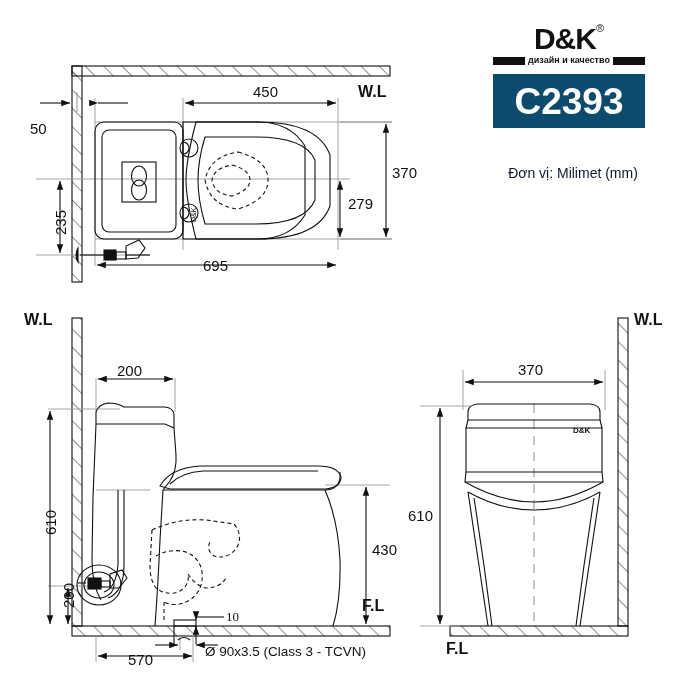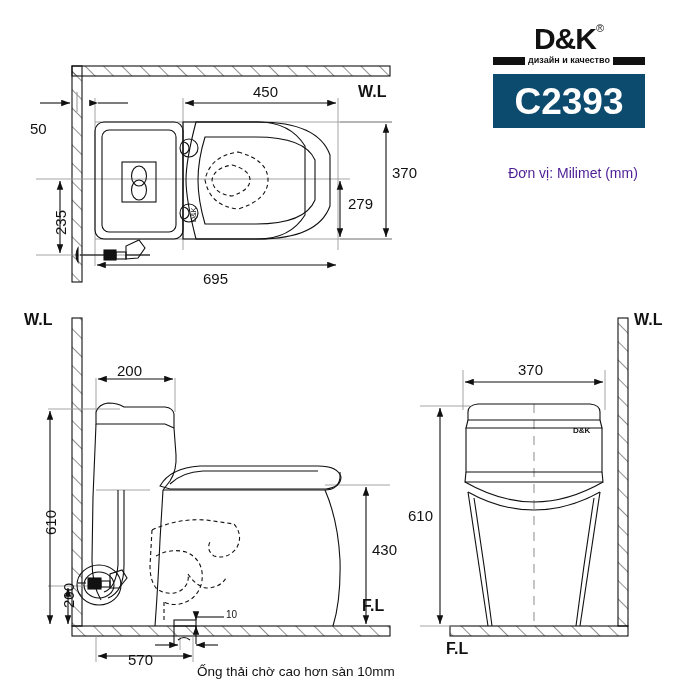--- a/index.html
+++ b/index.html
@@ -42,31 +42,31 @@
     position:absolute;left:493px;top:74px;width:152px;height:54px;
     display:flex;align-items:center;justify-content:center;
   }
   .model-text{
     color:#ffffff;font-weight:bold;font-size:37px;letter-spacing:0px;
     font-family:"Liberation Sans","DejaVu Sans",sans-serif;
     line-height:1;
   }
   .unit-note{
     position:absolute;left:493px;top:165px;width:160px;
-    text-align:center;font-size:14px;color:#4c1d95;white-space:nowrap;
+    text-align:center;font-size:14px;color:#0f172a;white-space:nowrap;
   }
 
   
   .lbl{
     position:absolute;font-size:15px;color:#111;white-space:nowrap;
     line-height:1;
   }
   .lbl.dim{font-size:15px;}
   .lbl.big{font-weight:bold;font-size:16px;}
-  .lbl.small{font-size:10px;}
+  .lbl.small{font-size:13px;font-family:Liberation Serif, serif;}
   .lbl.tiny{font-size:7px;}
   .lbl.rot{transform:rotate(-90deg);transform-origin:left top;}
   .lbl.note{font-size:13.5px;}
 </style>
 </head>
 <body>
 
 <div id="root">
 
   <svg class="layer" viewBox="0 0 700 700">
@@ -326,36 +326,36 @@
   </div>
 
   <div class="model-badge" style="background: #0c4a6e;">
     <span class="model-text" style="color: rgb(255, 255, 255);">C2393</span>
   </div>
 
   <div class="unit-note">Đơn vị: Milimet  (mm)</div>
 
   <div class="lbl dim" style="left:30px;top:93px;margin-top:28px;">50</div>
   <div class="lbl dim" style="left:253px;top:84px;">450</div>
-  <div class="lbl dim" style="left:203px;top:271px;">695</div>
+  <div class="lbl dim" style="left:203px;top:258px;">695</div>
   <div class="lbl dim rot" style="left:53px;top:235px;">235</div>
   <div class="lbl dim" style="left:392px;top:165px;">370</div>
   <div class="lbl dim" style="left:348px;top:196px;">279</div>
   <div class="lbl big" style="left:358px;top:84px;">W.L</div>
   <div class="lbl tiny rot" style="left:190px;top:222px;">D&amp;K</div>
 
   <div class="lbl big" style="left:24px;top:312px;">W.L</div>
   <div class="lbl dim" style="left:117px;top:363px;">200</div>
   <div class="lbl dim rot" style="left:43px;top:535px;">610</div>
   <div class="lbl dim rot" style="left:61px;top:608px;">200</div>
   <div class="lbl dim" style="left:372px;top:542px;text-align:right;">430</div>
   <div class="lbl dim" style="left:128px;top:652px;">570</div>
   <div class="lbl small" style="left:226px;top:610px;">10</div>
   <div class="lbl big" style="left:362px;top:598px;">F.L</div>
-  <div class="lbl note" style="left:197px;top:665px;">Ống thải chờ cao hơn sàn 10mm</div>
+  <div class="lbl note" style="left:205px;top:645px;">Ø 90x3.5 (Class 3 - TCVN)</div>
 
   <div class="lbl big" style="left:634px;top:312px;">W.L</div>
   <div class="lbl dim" style="left:518px;top:362px;">370</div>
   <div class="lbl dim" style="left:408px;top:508px;">610</div>
   <div class="lbl big" style="left:446px;top:641px;">F.L</div>
   <div class="lbl tiny" style="left:573px;top:427px;font-size:8px;font-weight:bold;">D&amp;K</div>
 
 </div>
 
 </body></html>

